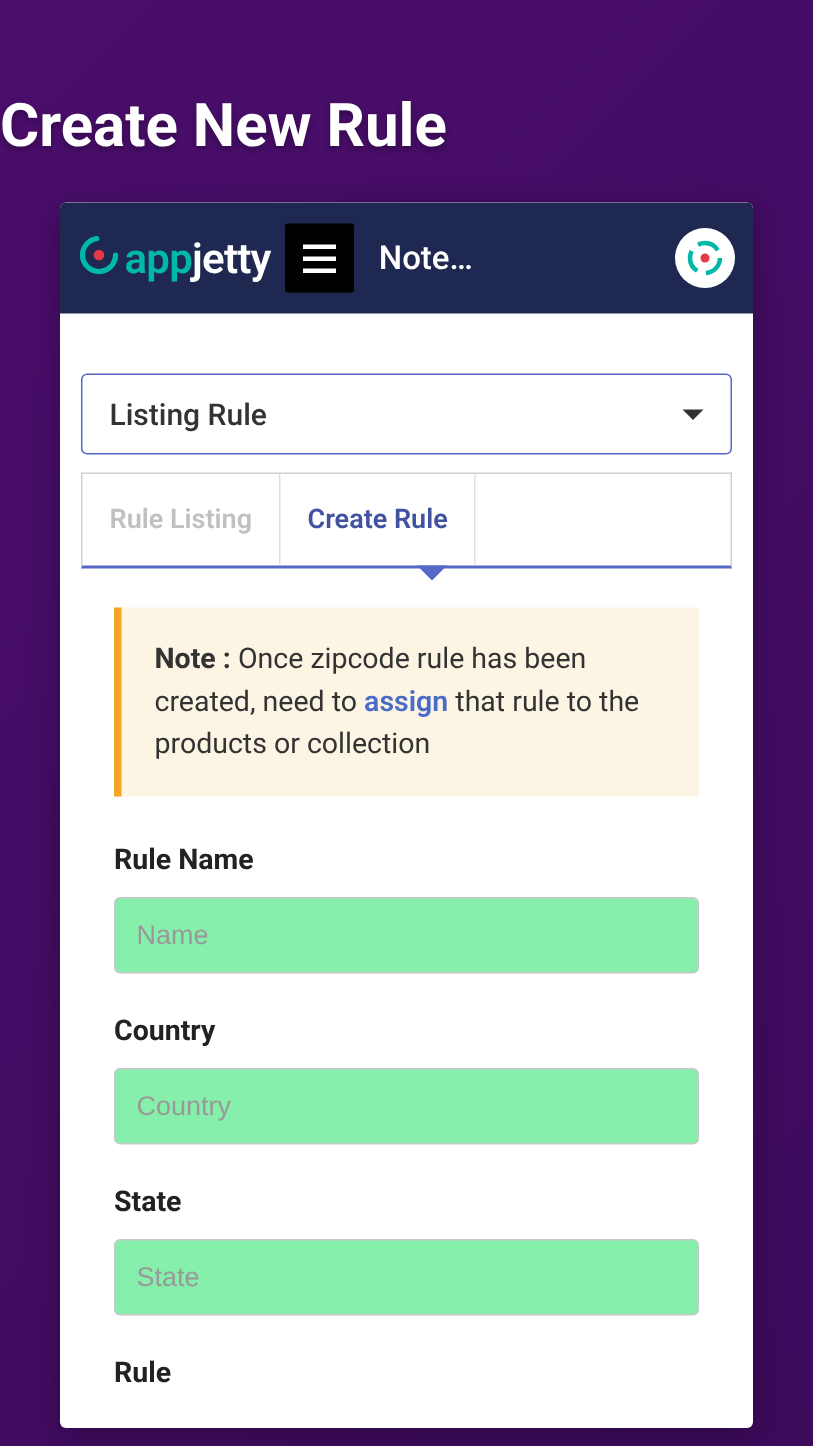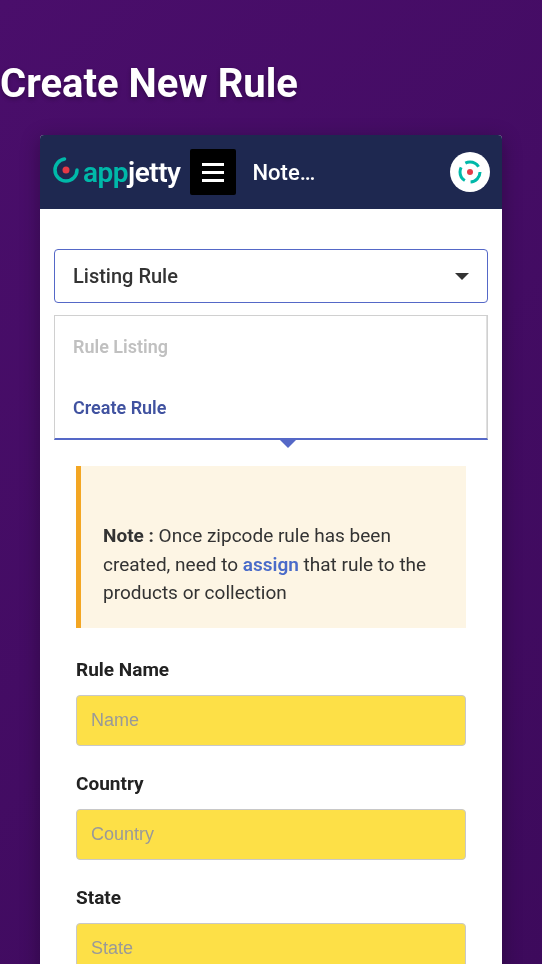--- a/index.html
+++ b/index.html
@@ -128,21 +128,20 @@
       border-right: 7px solid transparent;
       border-top: 7px solid #333;
     }
     .tabs {
       display: flex;
       border-left: 1px solid #d0d0d0;
       border-right: 1px solid #d0d0d0;
       border-top: 1px solid #d0d0d0;
       border-bottom: 2px solid #5568c7;
       position: relative;
-      flex-direction: column;
     }
     .tab {
       padding: 20px 18px;
       font-size: 18px;
       font-weight: 600;
       cursor: pointer;
       border-right: 1px solid #e0e0e0;
     }
     .tab.inactive {
       color: #c0c0c0;
@@ -166,21 +165,20 @@
     .note-box {
       background: #fdf5e4;
       border-left: 5px solid #f3a623;
       padding: 20px 22px;
       margin-bottom: 30px;
     }
     .note-text {
       font-size: 19px;
       line-height: 1.5;
       color: #333;
-      margin-top: 36px;
     }
     .note-text .note-label {
       font-weight: 700;
     }
     .note-text .assign-link {
       color: #4a6bc9;
       font-weight: 600;
       cursor: pointer;
     }
     .form-group {
@@ -193,21 +191,21 @@
       color: #222;
       margin-bottom: 14px;
     }
     .form-input {
       width: 100%;
       padding: 14px 14px;
       font-size: 18px;
       border: 1px solid #c8c8c8;
       border-radius: 4px;
       color: #777;
-      background: #fde047;
+      background: #86efac;
     }
     .form-input::placeholder {
       color: #999;
     }
   </style>
 </head>
 <body>
 
 <div class="page-title">Create New Rule</div>
 

